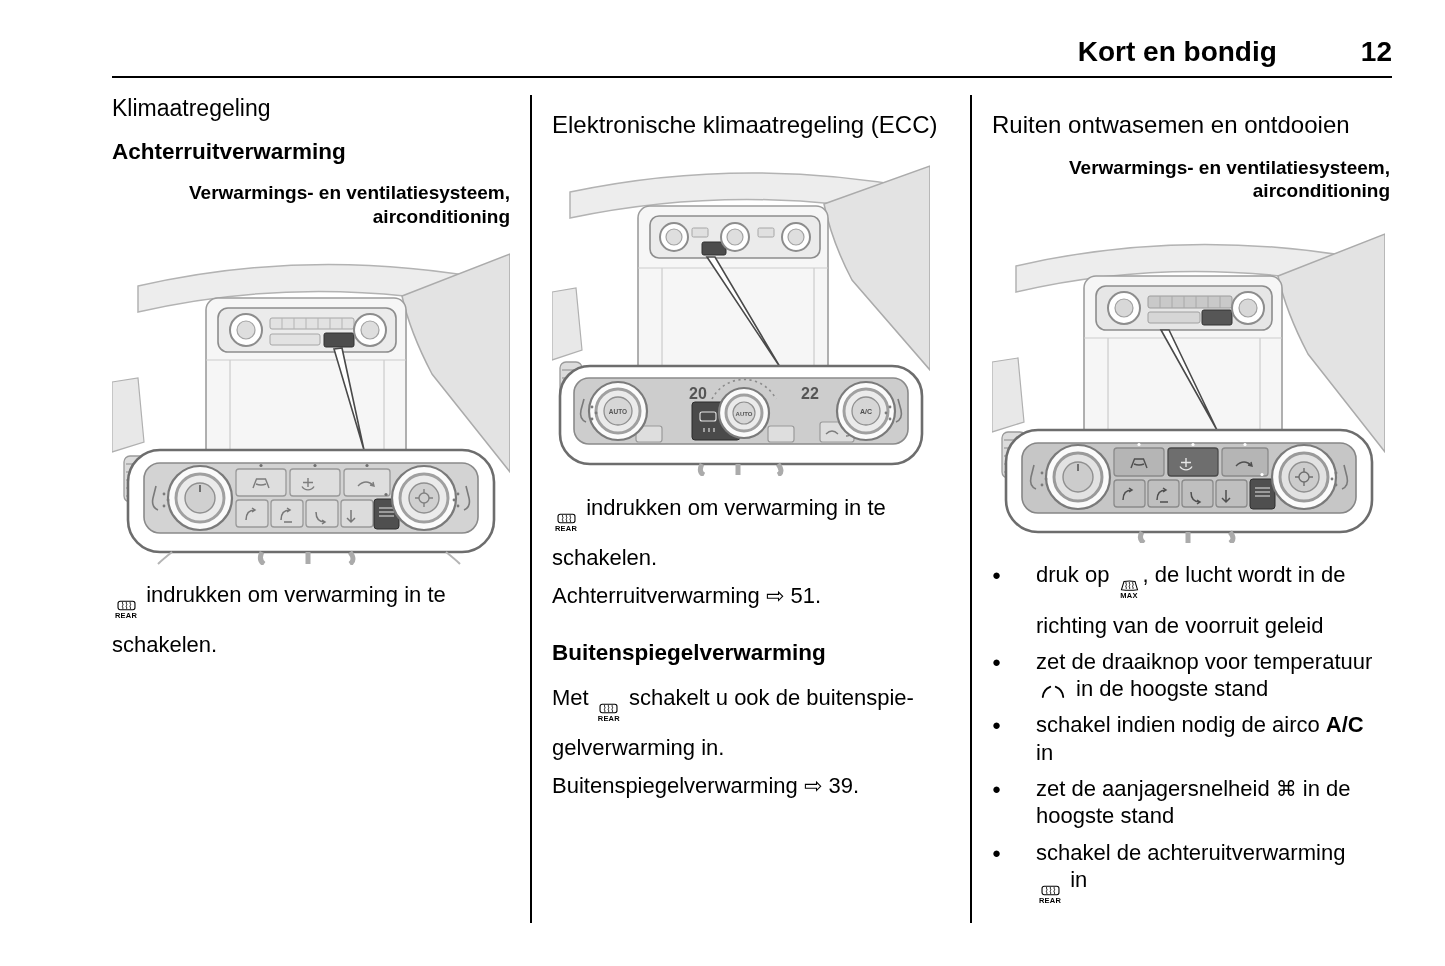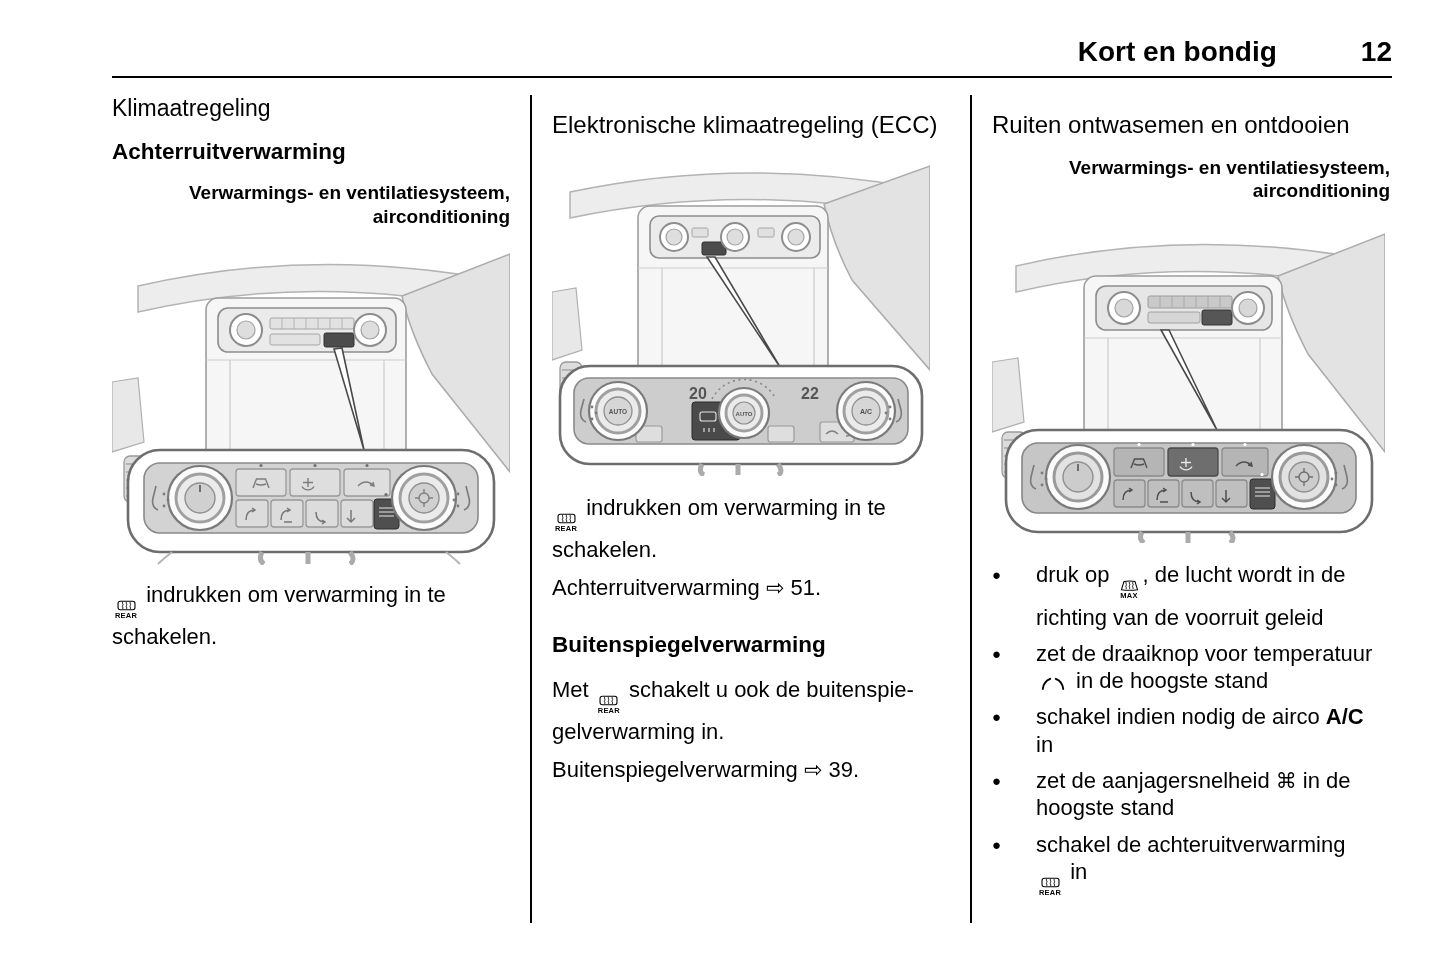--- a/index.html
+++ b/index.html
@@ -22,21 +22,21 @@
   h3.doc.tight{margin:0 0 18px;}
   p.body, .btxt{font-size:22px;line-height:1.24;margin:0;}
   p.body{margin:0 0 6px;}
   p.ref{font-size:22px;line-height:1.24;margin:10px 0 0;}
   .figure{margin:0 0 16px;}
   .figure svg{display:block;width:100%;height:auto;}
   .fig-mid{width:378px;margin:0 0 18px;}
   .fig-right{width:393px;margin:0 0 18px;}
   
   .ic-stack{display:inline-flex;flex-direction:column;align-items:center;
-            vertical-align:-9px;margin:4px 3px;line-height:1;}
+            vertical-align:-9px;margin:12px 3px;line-height:1;}
   .ic-label{font-size:7.5px;font-weight:700;letter-spacing:.2px;margin-top:1px;}
   .ic-inline{vertical-align:-2px;margin:0 3px;}
   .ic-fan{font-size:21px;font-family:"DejaVu Sans","Liberation Sans",sans-serif;}
   .arr{font-family:"DejaVu Sans","Liberation Sans",sans-serif;}
   
   ul.bul{list-style:none;margin:18px 0 0;padding:0;}
   ul.bul li{display:flex;margin:0 0 9px;}
   ul.bul li .dot{flex:0 0 44px;width:44px;font-size:15px;line-height:27px;}
   ul.bul li .btxt{max-width:340px;}
   

